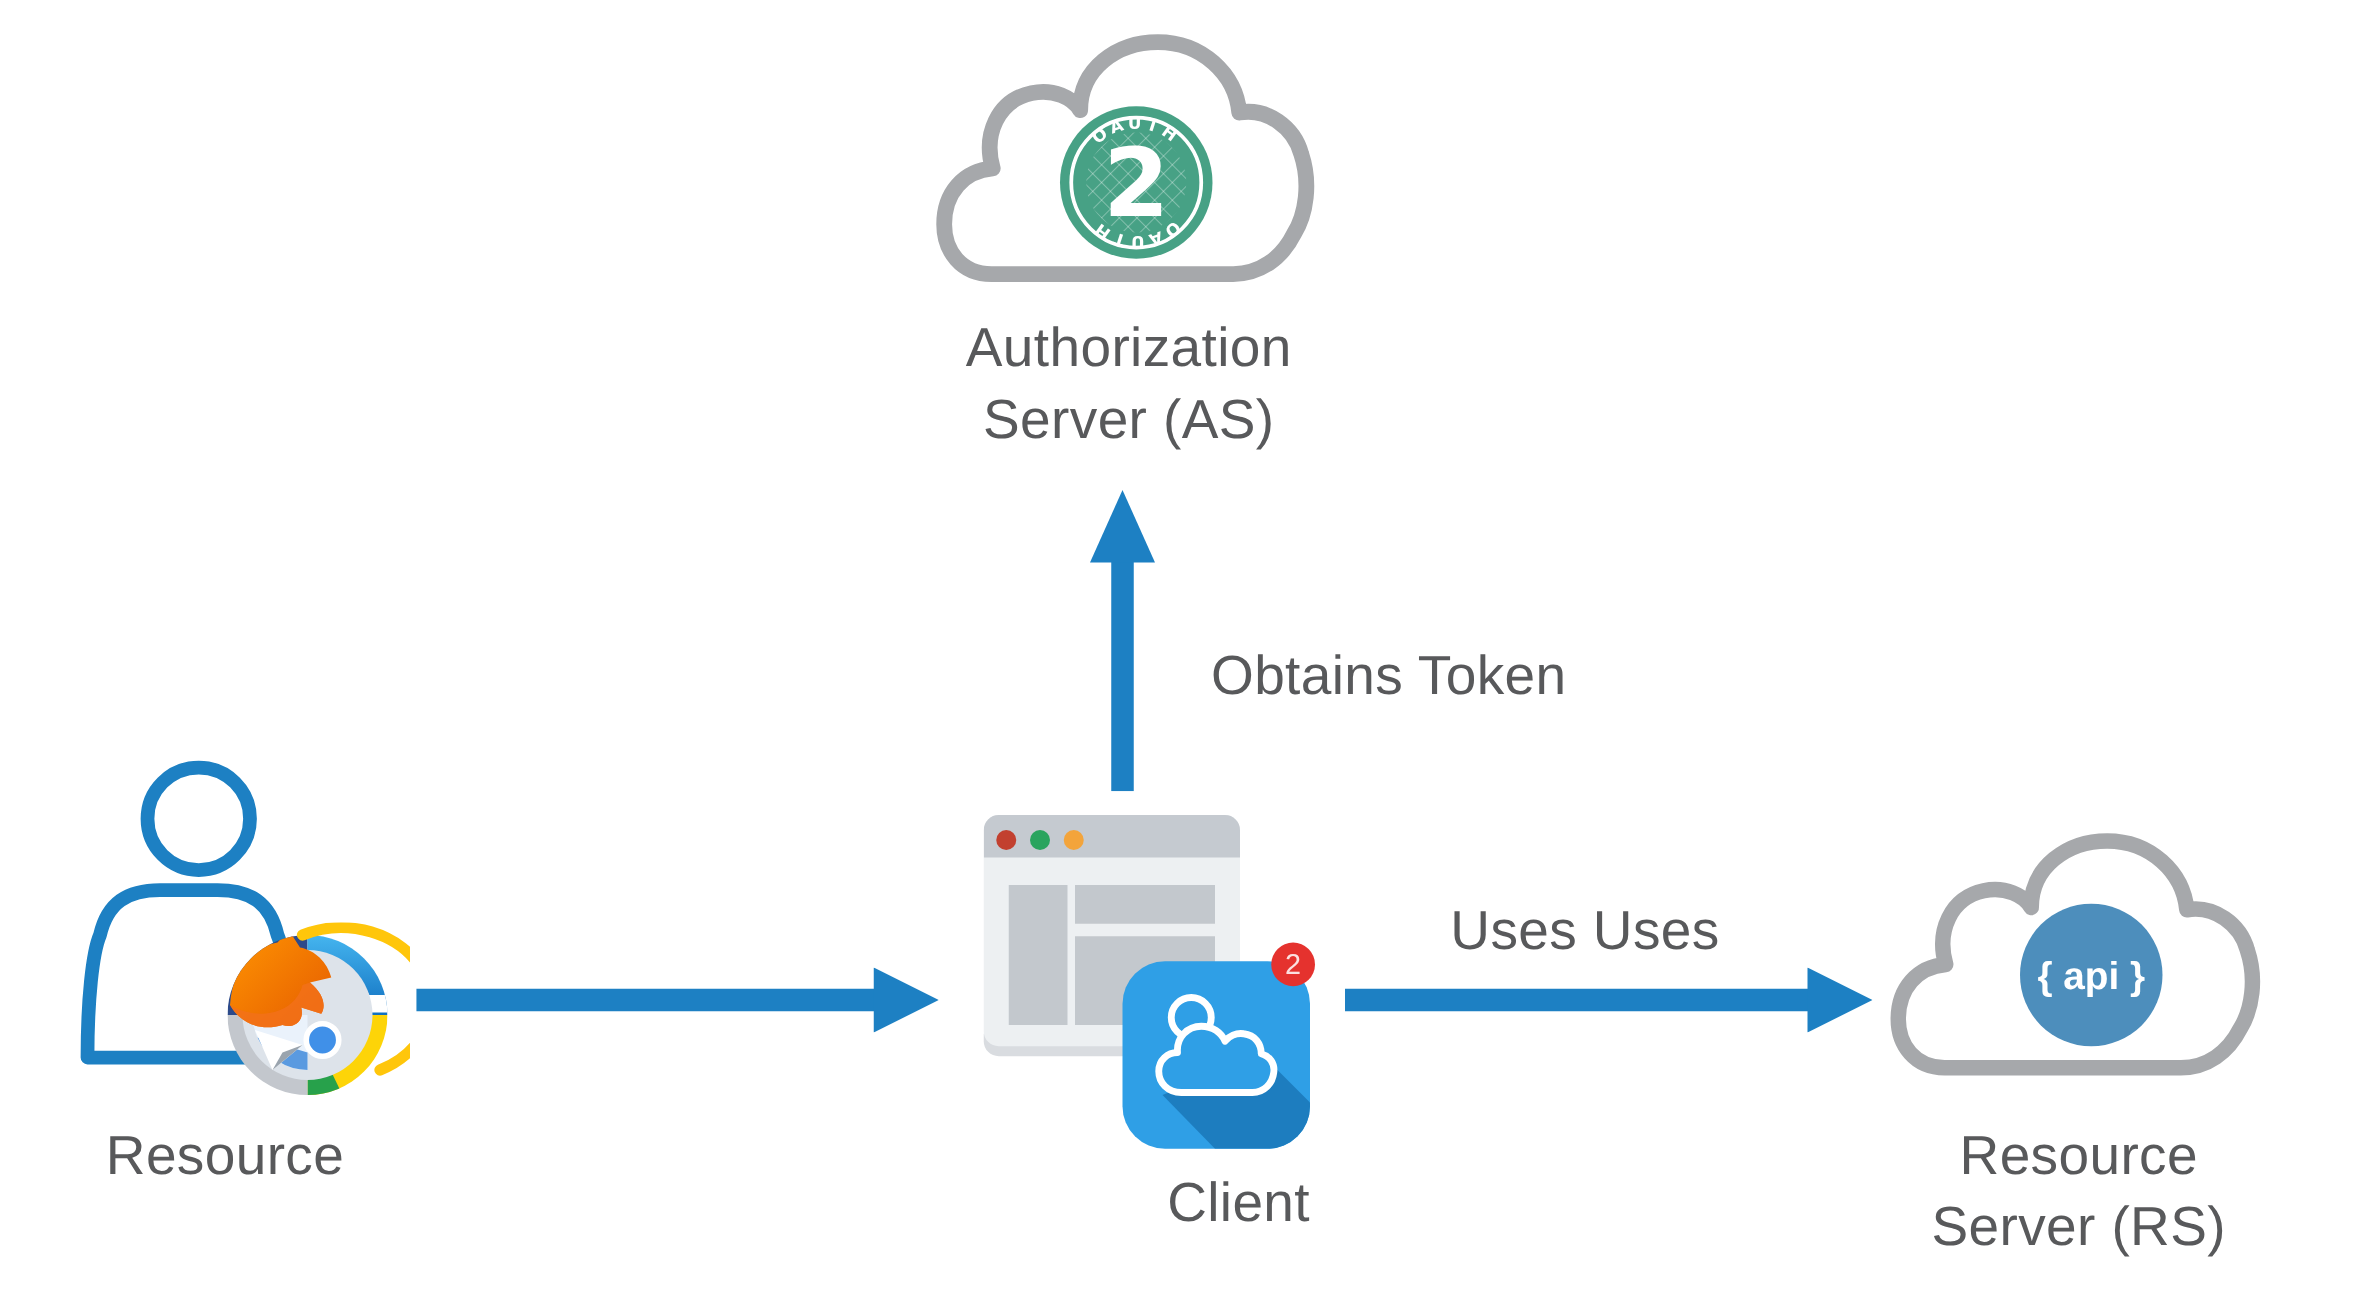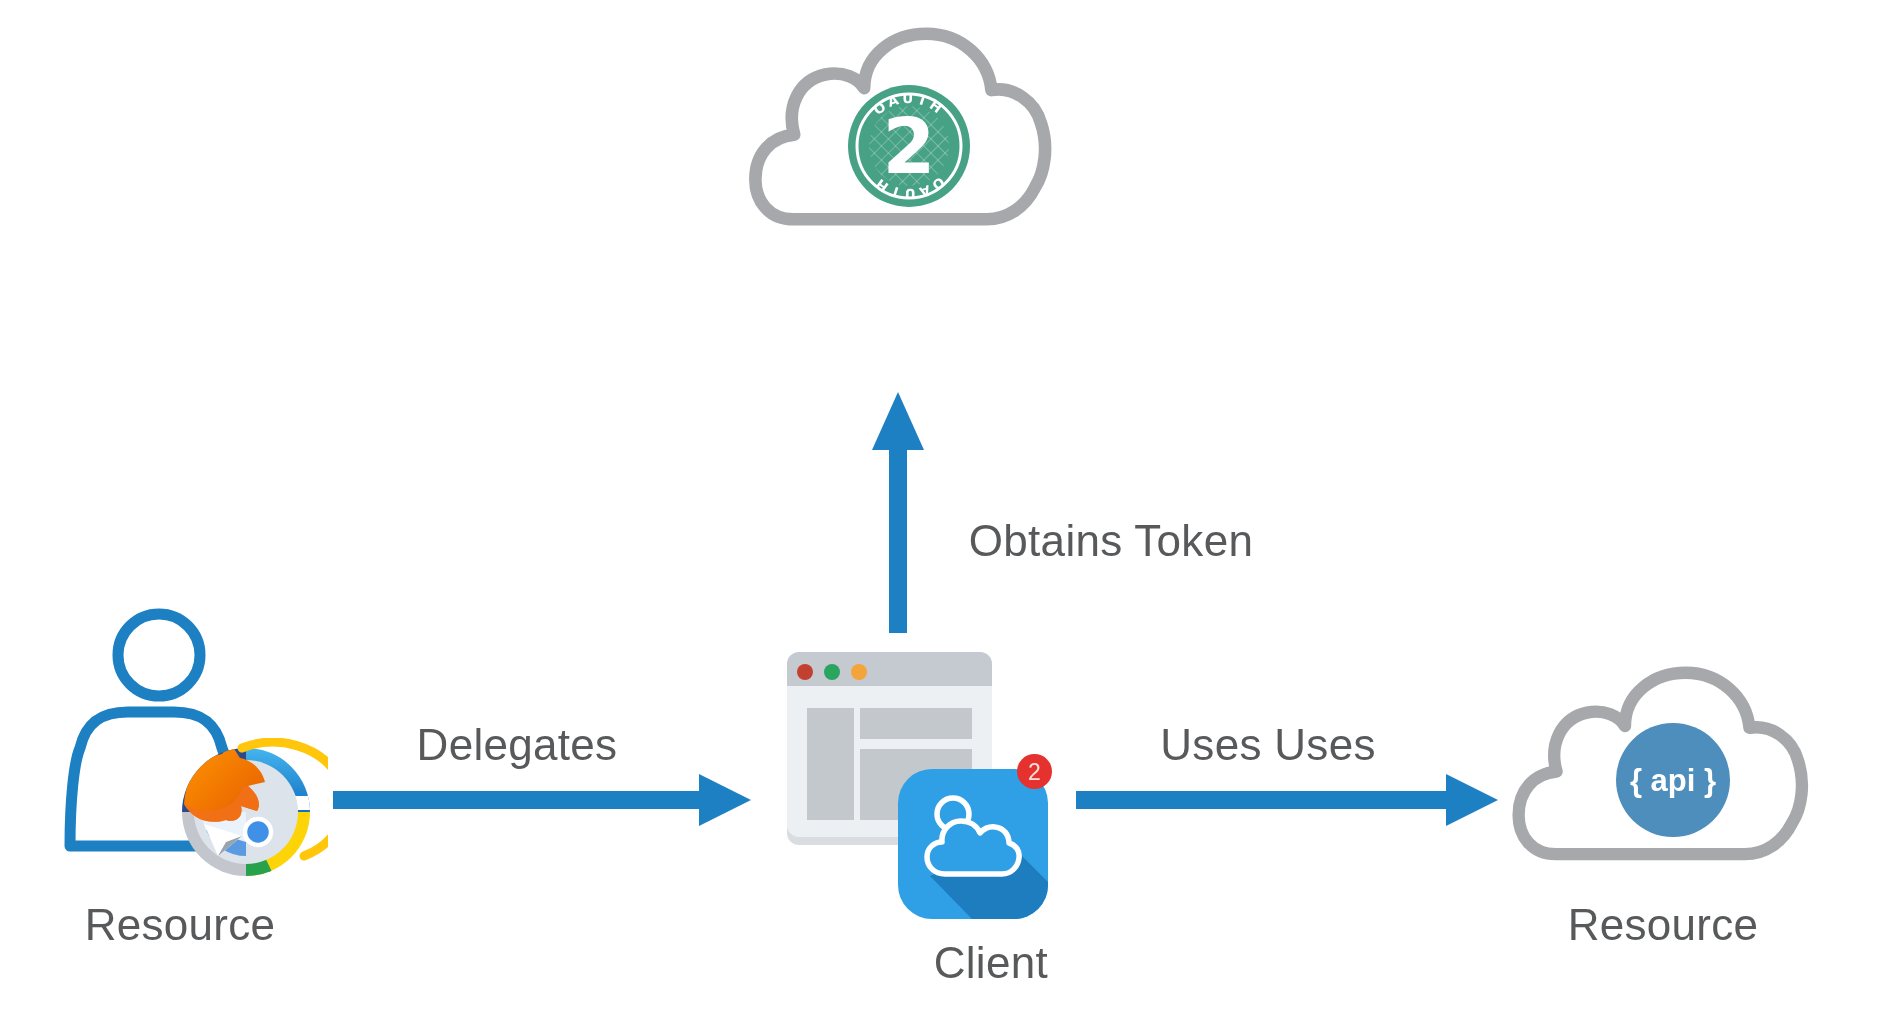--- a/index.html
+++ b/index.html
@@ -46,32 +46,35 @@
     <circle cx="0" cy="0" r="52" fill="none" stroke="#ffffff" stroke-width="3"></circle>
     <text x="0" y="27" text-anchor="middle" font-size="76" font-weight="bold" font-family="DejaVu Sans, sans-serif" fill="#ffffff">2</text>
     <text font-size="13.5" font-weight="bold" letter-spacing="3.2" fill="#ffffff" font-family="DejaVu Sans, sans-serif">
       <textPath href="#oauthTop" startOffset="50%" text-anchor="middle">OAUTH</textPath>
     </text>
     <text font-size="13.5" font-weight="bold" letter-spacing="3.2" fill="#ffffff" font-family="DejaVu Sans, sans-serif">
       <textPath href="#oauthBottom" startOffset="50%" text-anchor="middle">OAUTH</textPath>
     </text>
   </svg>
 
+  <div class="label" style="left:703px;top:250px;width:400px;">
+    <div>Authorization</div>
+    <div>Server (AS)</div>
+  </div>
 
   <svg class="abs" style="left:870px;top:392px;" width="56" height="241" viewBox="0 0 56 241">
     <rect x="19" y="52" width="18" height="189" fill="#1d80c3"></rect>
     <polygon points="28,0 54,58 2,58" fill="#1d80c3"></polygon>
   </svg>
   <div class="label" style="left:931px;top:512px;width:360px;">Obtains Token</div>
 
   <svg class="abs" style="left:333px;top:774px;" width="418" height="52" viewBox="0 0 418 52">
     <rect x="0" y="17" width="370" height="18" fill="#1d80c3"></rect>
     <polygon points="366,0 366,52 418,26" fill="#1d80c3"></polygon>
   </svg>
-  <div class="label" style="left:347px;top:716px;width:340px;">Delegates</div>
 
   <svg class="abs" style="left:1076px;top:774px;" width="422" height="52" viewBox="0 0 422 52">
     <rect x="0" y="17" width="374" height="18" fill="#1d80c3"></rect>
     <polygon points="370,0 370,52 422,26" fill="#1d80c3"></polygon>
   </svg>
   <div class="label" style="left:1098px;top:716px;width:340px;">Uses Uses</div>
 
   <div class="bwin">
     <div class="bwin-edge"></div>
     <div class="bwin-body">
@@ -168,15 +171,16 @@
              C 266 62 288 78 294 100 C 302 124 298 150 288 166 C 278 186 260 199 238 199 Z" fill="#ffffff" stroke="#a6a8ab" stroke-width="13" stroke-linejoin="round"></path>
   </svg>
 
   <svg class="abs" style="left:1614px;top:721px;" width="118" height="118" viewBox="-59 -59 118 118">
     <circle cx="0" cy="0" r="57" fill="#4d8ebc"></circle>
     <text x="0" y="11" text-anchor="middle" font-size="31" font-weight="bold" font-family="Liberation Sans, sans-serif" fill="#ffffff">{ api }</text>
   </svg>
 
   <div class="label" style="left:1513px;top:896px;width:300px;">
     <div>Resource</div>
+    <div>Server (RS)</div>
   </div>
 
 </div>
 
 </body></html>

